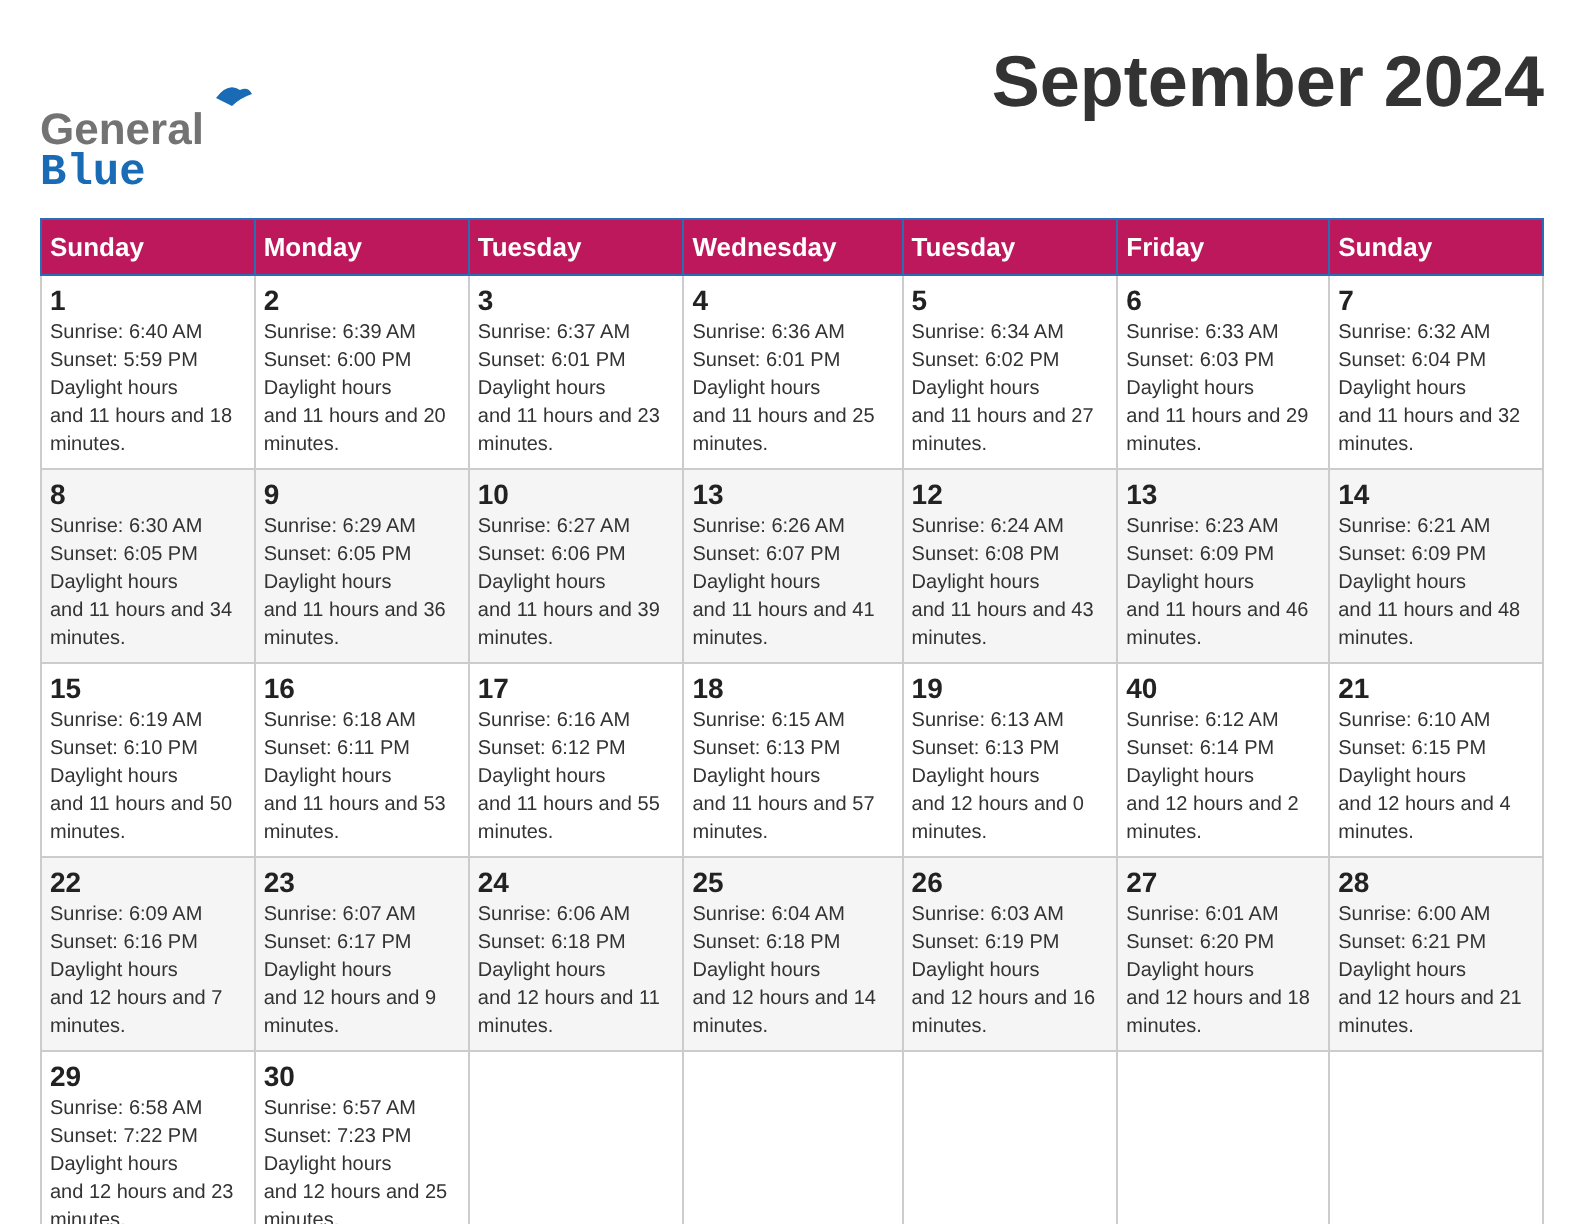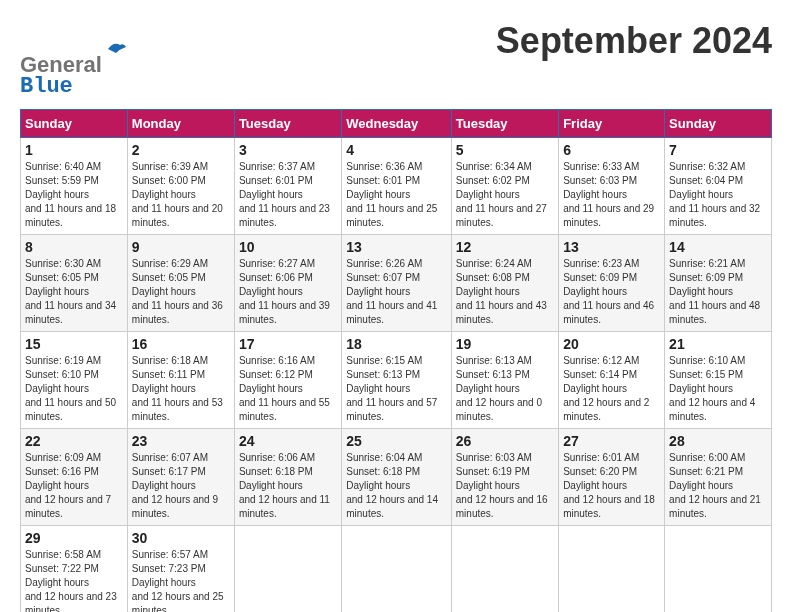--- a/index.html
+++ b/index.html
@@ -182,21 +182,21 @@
       </td>
         <td>
         <span class="day-number">18</span>
         <span class="day-info">Sunrise: 6:15 AM<br>Sunset: 6:13 PM<br>Daylight hours<br>and 11 hours and 57 minutes.</span>
       </td>
         <td>
         <span class="day-number">19</span>
         <span class="day-info">Sunrise: 6:13 AM<br>Sunset: 6:13 PM<br>Daylight hours<br>and 12 hours and 0 minutes.</span>
       </td>
         <td>
-        <span class="day-number">20</span>
+        <span class="day-number">40</span>
         <span class="day-info">Sunrise: 6:12 AM<br>Sunset: 6:14 PM<br>Daylight hours<br>and 12 hours and 2 minutes.</span>
       </td>
         <td>
         <span class="day-number">21</span>
         <span class="day-info">Sunrise: 6:10 AM<br>Sunset: 6:15 PM<br>Daylight hours<br>and 12 hours and 4 minutes.</span>
       </td>
       </tr>
       <tr>
         <td>
         <span class="day-number">22</span>

